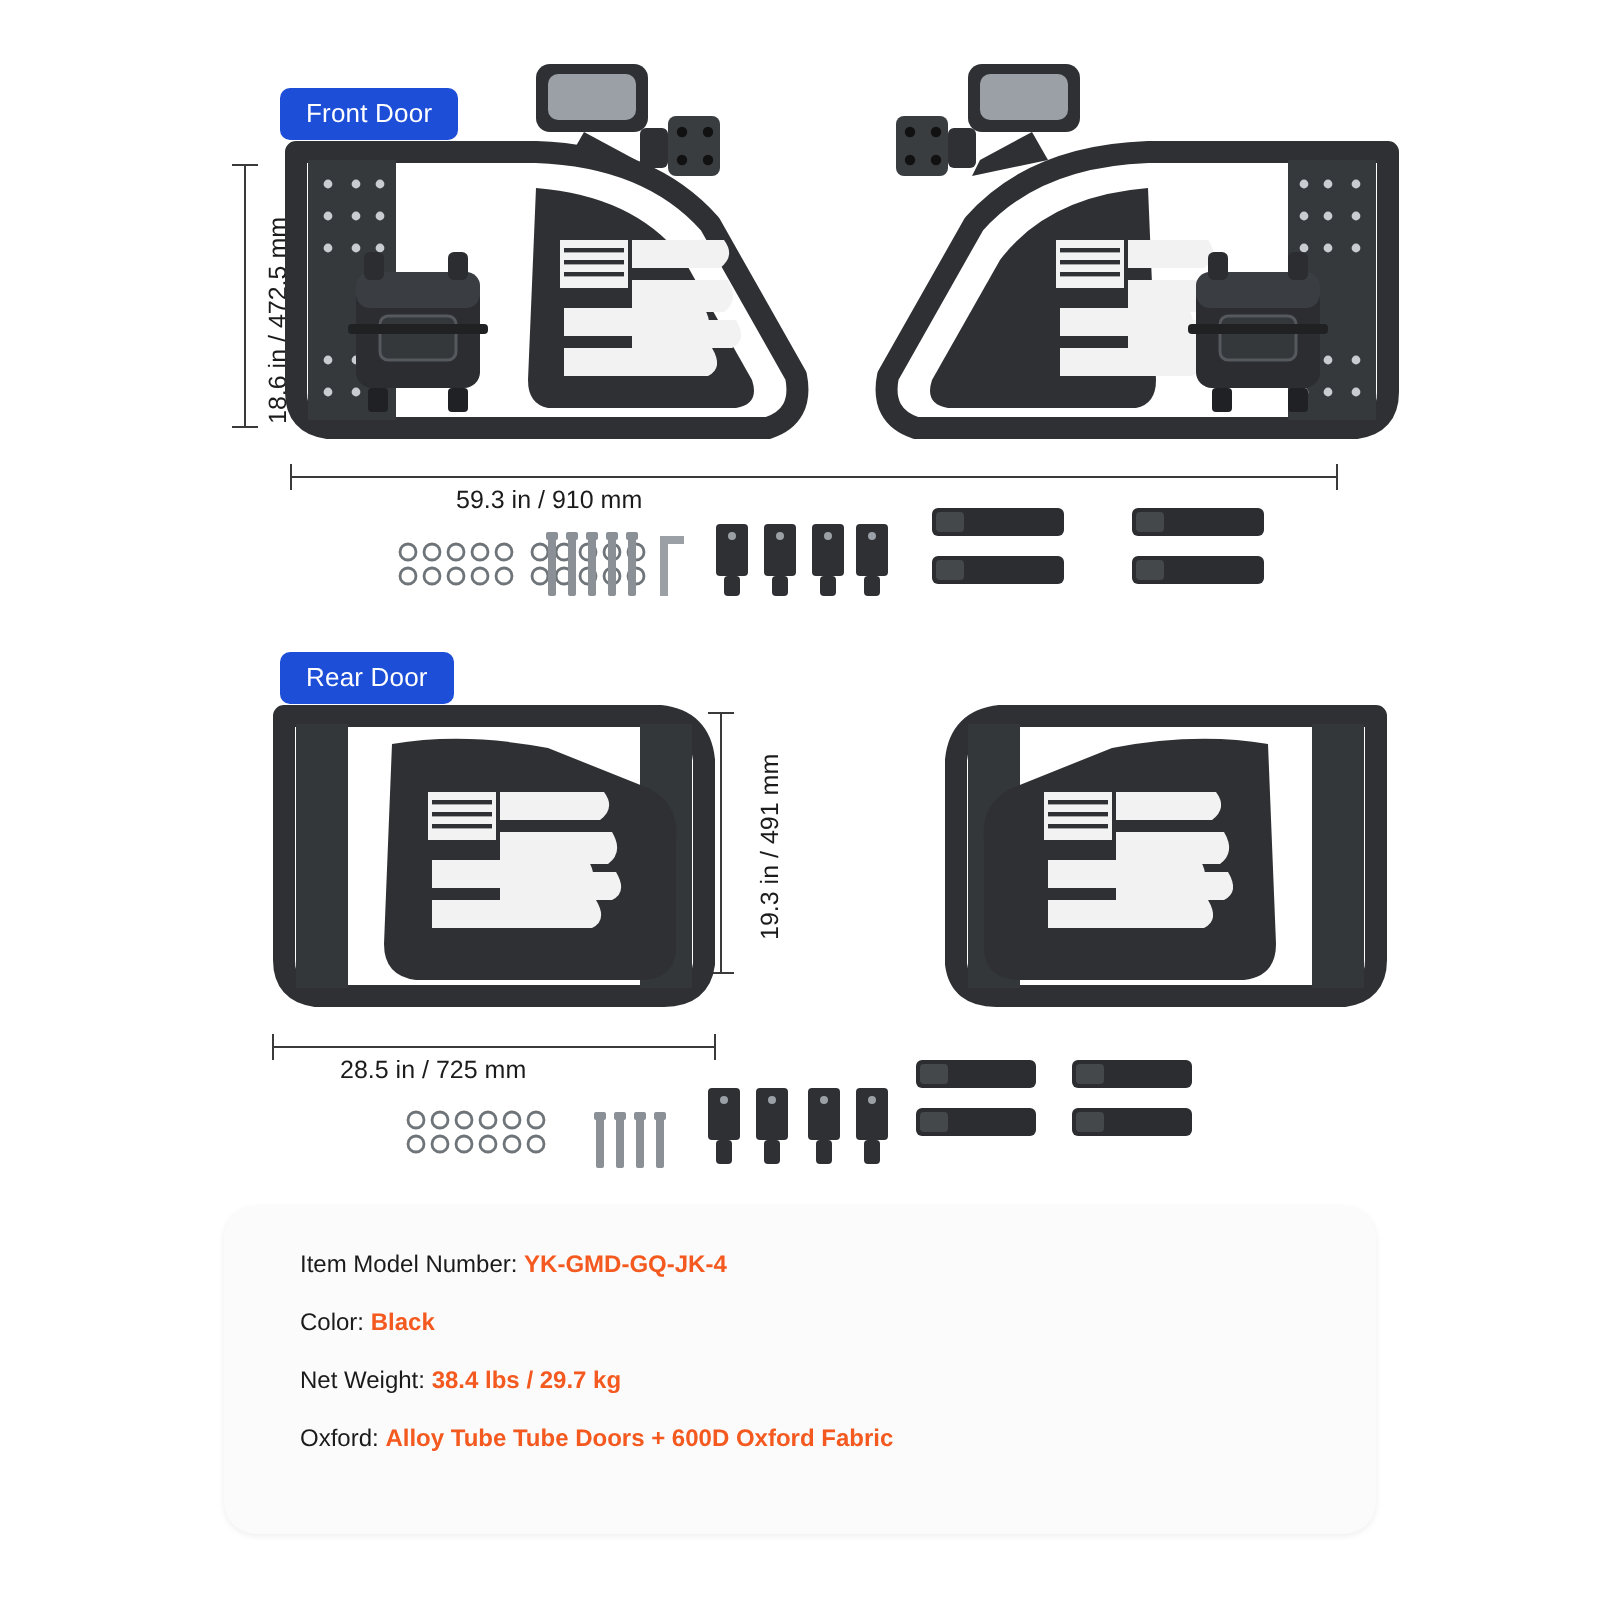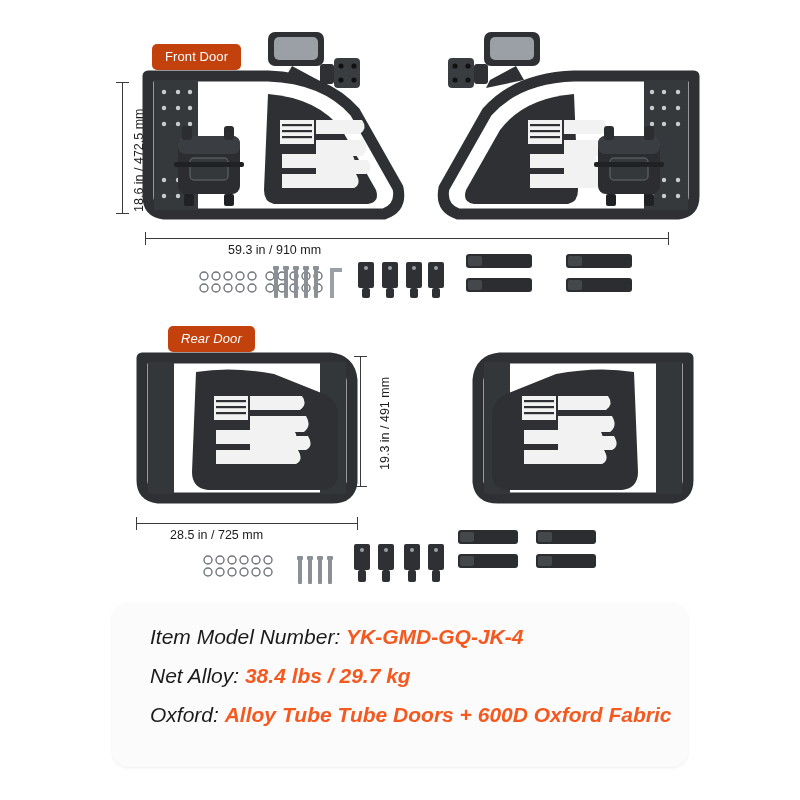--- a/index.html
+++ b/index.html
@@ -8,31 +8,30 @@
     background:#ffffff;
     font-family:"Liberation Sans", sans-serif;
     position:relative;
     overflow:hidden;
   }
   .sheet{position:absolute;inset:0;}
 
   
   .badge{
     position:absolute;
-    background:#c2410c;
+    background:#1d4ed8;
     color:#ffffff;
     font-size:13px;
     padding:5px 13px 6px;
     border-radius:5px;
     white-space:nowrap;
     letter-spacing:.1px;
-    margin-left:12px;
   }
   .badge.front{left:140px;top:44px;}
-  .badge.rear{left:156px;top:326px;font-style:italic;}
+  .badge.rear{left:140px;top:326px;}
 
   
   .dim{
     position:absolute;
     color:#1b1b1b;
     font-size:12.5px;
     white-space:nowrap;
   }
   .dim.vert{
     transform-origin:0 0;
@@ -52,25 +51,24 @@
     position:absolute;
     left:112px;top:603px;
     width:576px;height:164px;
     background:#fbfbfb;
     border-radius:16px;
     box-shadow:0 1px 3px rgba(0,0,0,.07);
     padding:22px 0 0 0;
     box-sizing:border-box;
   }
   .card-row{
-    font-size:21px;
+    font-size:12px;
     color:#1b1b1b;
     margin:0 0 15px 38px;
     white-space:nowrap;
-    font-style:italic;
   }
   .card-row .val{color:#F4591F;font-weight:bold;}
   .card-row .lbl{font-weight:normal;}
 </style>
 </head>
 <body>
 
 <div class="sheet">
 
   <div class="badge front">Front Door</div>
@@ -395,21 +393,25 @@
       <rect x="80" y="28" width="14" height="10" rx="2" fill="#45484b"></rect>
     </g>
   </svg>
 
   <div class="card">
     <div class="card-row">
       <span class="lbl">Item Model Number:</span>
       <span class="val">YK-GMD-GQ-JK-4</span>
     </div>
     <div class="card-row">
-      <span class="lbl">Net Alloy:</span>
+      <span class="lbl">Color:</span>
+      <span class="val">Black</span>
+    </div>
+    <div class="card-row">
+      <span class="lbl">Net Weight:</span>
       <span class="val">38.4 lbs / 29.7 kg</span>
     </div>
     <div class="card-row">
       <span class="lbl">Oxford:</span>
       <span class="val">Alloy Tube Tube Doors + 600D Oxford Fabric</span>
     </div>
   </div>
 
 </div>
 

